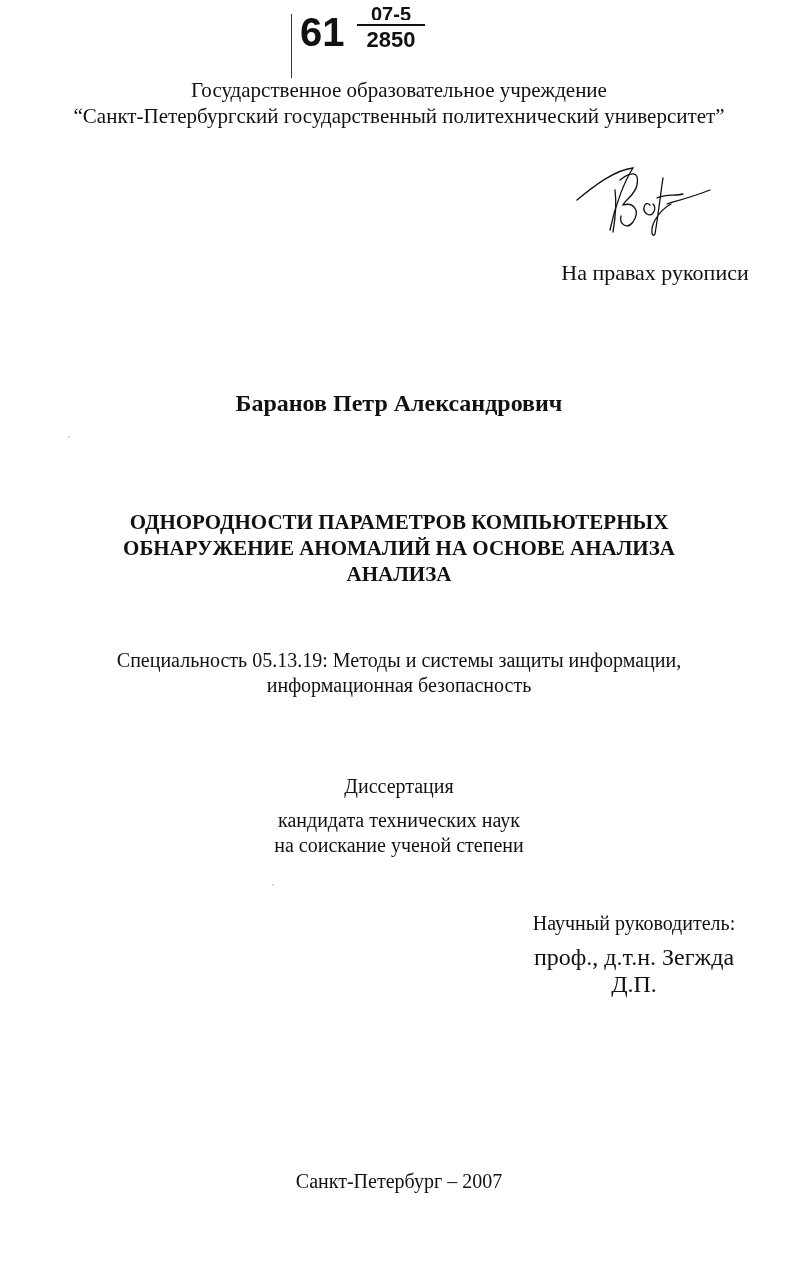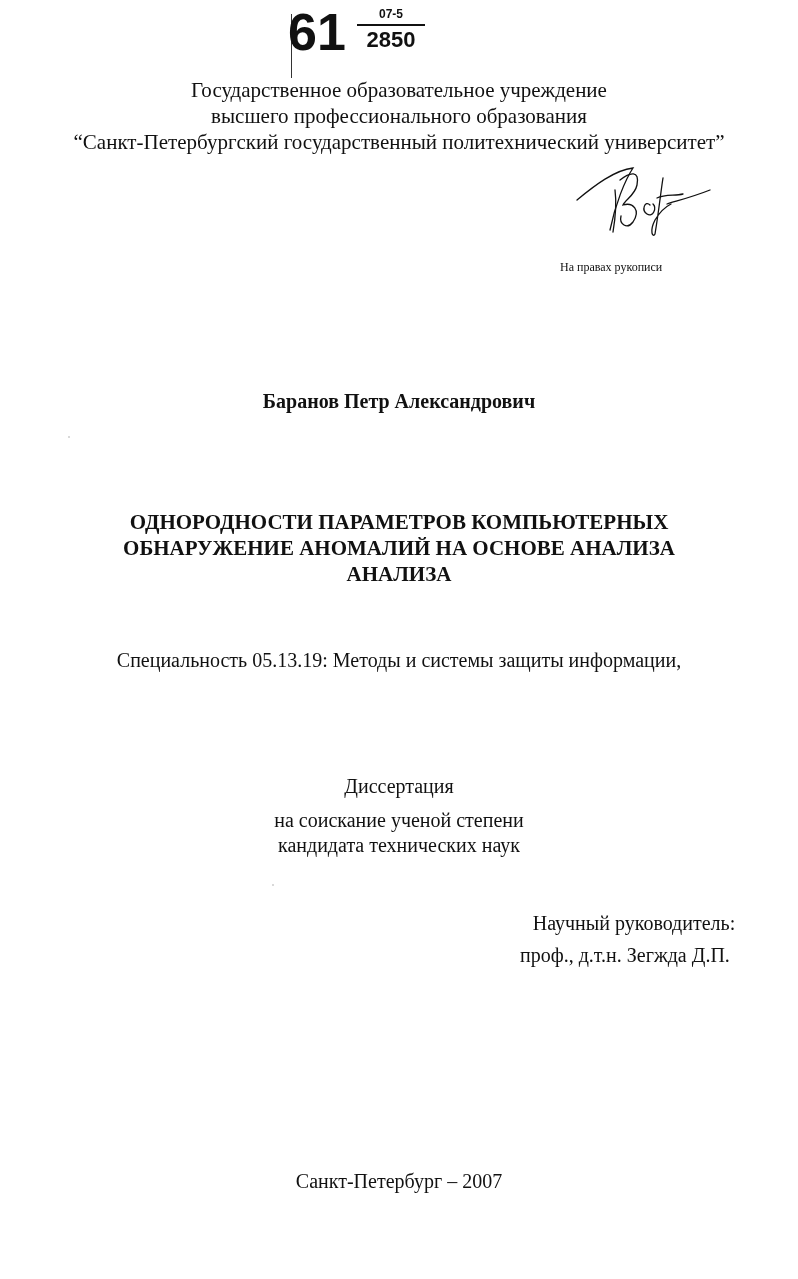--- a/index.html
+++ b/index.html
@@ -1,52 +1,51 @@
 <!DOCTYPE html>
 <html><head>
 <meta charset="utf-8">
 <style>
   html, body { margin:0; padding:0; background:#ffffff; }
   body { width:798px; height:1279px; position:relative; overflow:hidden;
          font-family:"Liberation Serif", "DejaVu Serif", serif; color:#111; }
   .abs { position:absolute; }
   .center { left:0; width:798px; text-align:center; }
   .stamp-bar { left:291px; top:14px; width:1px; height:64px; background:#333; }
-  .stamp-num { left:288px; top:10px; font-family:"Liberation Sans", sans-serif; font-weight:bold; font-size:52px; line-height:44px; }
+  .stamp-num { left:300px; top:10px; font-family:"Liberation Sans", sans-serif; font-weight:bold; font-size:40px; line-height:44px; }
   .stamp-frac { left:357px; top:4px; width:68px; text-align:center; font-family:"Liberation Sans", sans-serif; font-weight:bold; }
-  .stamp-top { font-size:12px; line-height:20px; height:16px; overflow:hidden; }
+  .stamp-top { font-size:20px; line-height:20px; height:16px; overflow:hidden; }
   .stamp-line { height:2px; background:#111; margin:4px 0 2px 0; }
   .stamp-bot { font-size:22px; line-height:24px; }
   .inst { top:77px; font-size:21px; line-height:26px; }
   .sign { left:575px; top:160px; width:140px; height:80px; }
-  .rights { left:560px; top:260px; width:190px; text-align:left; font-size:12px; }
-  .author { top:390px; font-size:20px; font-weight:bold; }
+  .rights { left:560px; top:260px; width:190px; text-align:center; font-size:22px; }
+  .author { top:390px; font-size:24px; font-weight:bold; }
   .title { top:509px; font-size:21px; font-weight:bold; line-height:26px; }
   .spec { top:648px; font-size:20px; line-height:25px; }
   .diss { top:775px; font-size:20px; }
   .degree { top:808px; font-size:20px; line-height:25px; }
   .sup-label { left:520px; top:912px; width:228px; text-align:center; font-size:20px; }
-  .sup-name { left:520px; top:944px; width:228px; text-align:left; font-size:20px; }
+  .sup-name { left:520px; top:944px; width:228px; text-align:center; font-size:24px; }
   .city { top:1170px; font-size:20px; }
   .speck { width:2px; height:2px; background:#ccc; border-radius:1px; }
 </style>
 </head>
 <body>
 
 <div class="abs stamp-bar"></div>
 <div class="abs stamp-num">61</div>
 <div class="abs stamp-frac">
   <div class="stamp-top">07-5</div>
   <div class="stamp-line"></div>
   <div class="stamp-bot">2850</div>
 </div>
 
 <div class="abs center inst">
   <div>Государственное образовательное учреждение</div>
-  <div>высшего профессионального образования</div>
   <div>“Санкт-Петербургский государственный политехнический университет”</div>
 </div>
 
 <svg class="abs sign" viewBox="0 0 140 80">
   <g fill="none" stroke="#111" stroke-width="1.3" stroke-linecap="round">
     <path d="M2,40 C20,25 40,10 58,8 C50,20 40,45 35,70"></path>
     <path d="M40,30 C42,45 40,60 38,72"></path>
     <path d="M45,20 C55,12 65,10 62,25 C60,35 50,40 48,45 C58,42 66,50 58,62 C52,70 44,64 46,56"></path>
     <path d="M75,45 C70,40 66,50 72,54 C78,58 82,48 78,44"></path>
     <path d="M88,18 C86,30 84,50 80,74 C78,78 74,72 80,60 C86,50 92,46 96,44"></path>
@@ -62,27 +61,28 @@
 <div class="abs speck" style="left:68px; top:436px;"></div>
 
 <div class="abs center title">
   <div>ОДНОРОДНОСТИ ПАРАМЕТРОВ КОМПЬЮТЕРНЫХ</div>
   <div>ОБНАРУЖЕНИЕ АНОМАЛИЙ НА ОСНОВЕ АНАЛИЗА</div>
   <div>АНАЛИЗА</div>
 </div>
 
 <div class="abs center spec">
   <div>Специальность 05.13.19: Методы и системы защиты информации,</div>
+  <div>информационная безопасность</div>
 </div>
 
 <div class="abs center diss">Диссертация</div>
 
 <div class="abs center degree">
+  <div>кандидата технических наук</div>
   <div>на соискание ученой степени</div>
-  <div>кандидата технических наук</div>
 </div>
 
 <div class="abs speck" style="left:272px; top:884px;"></div>
 
 <div class="abs sup-label">Научный руководитель:</div>
 <div class="abs sup-name">проф., д.т.н. Зегжда Д.П.</div>
 
 <div class="abs center city">Санкт-Петербург – 2007</div>
 
 </body></html>

